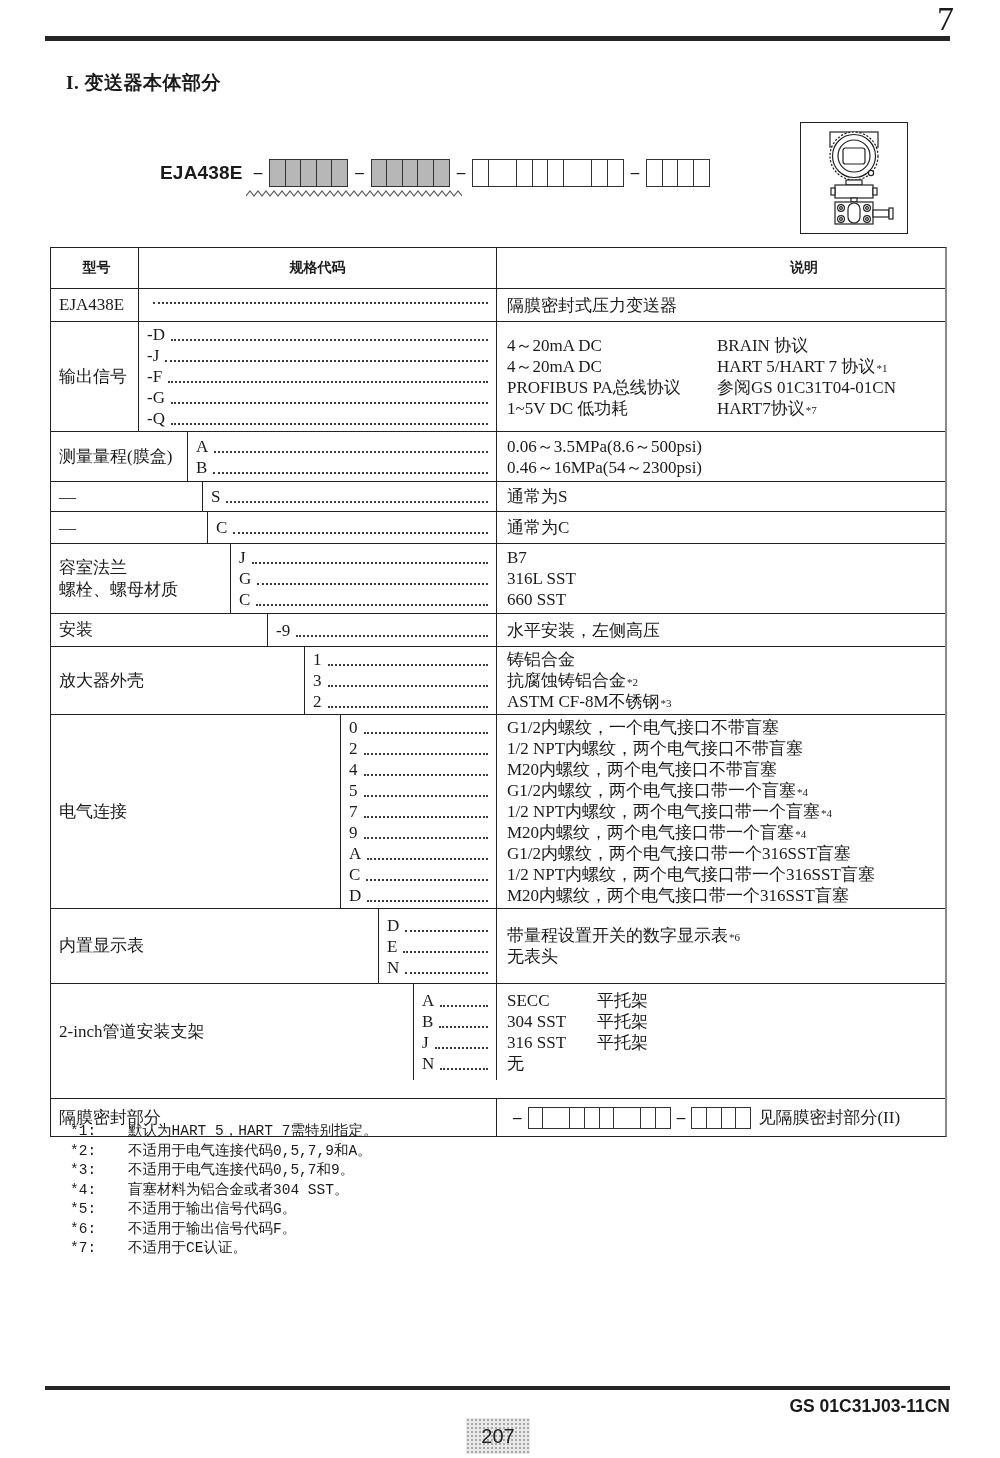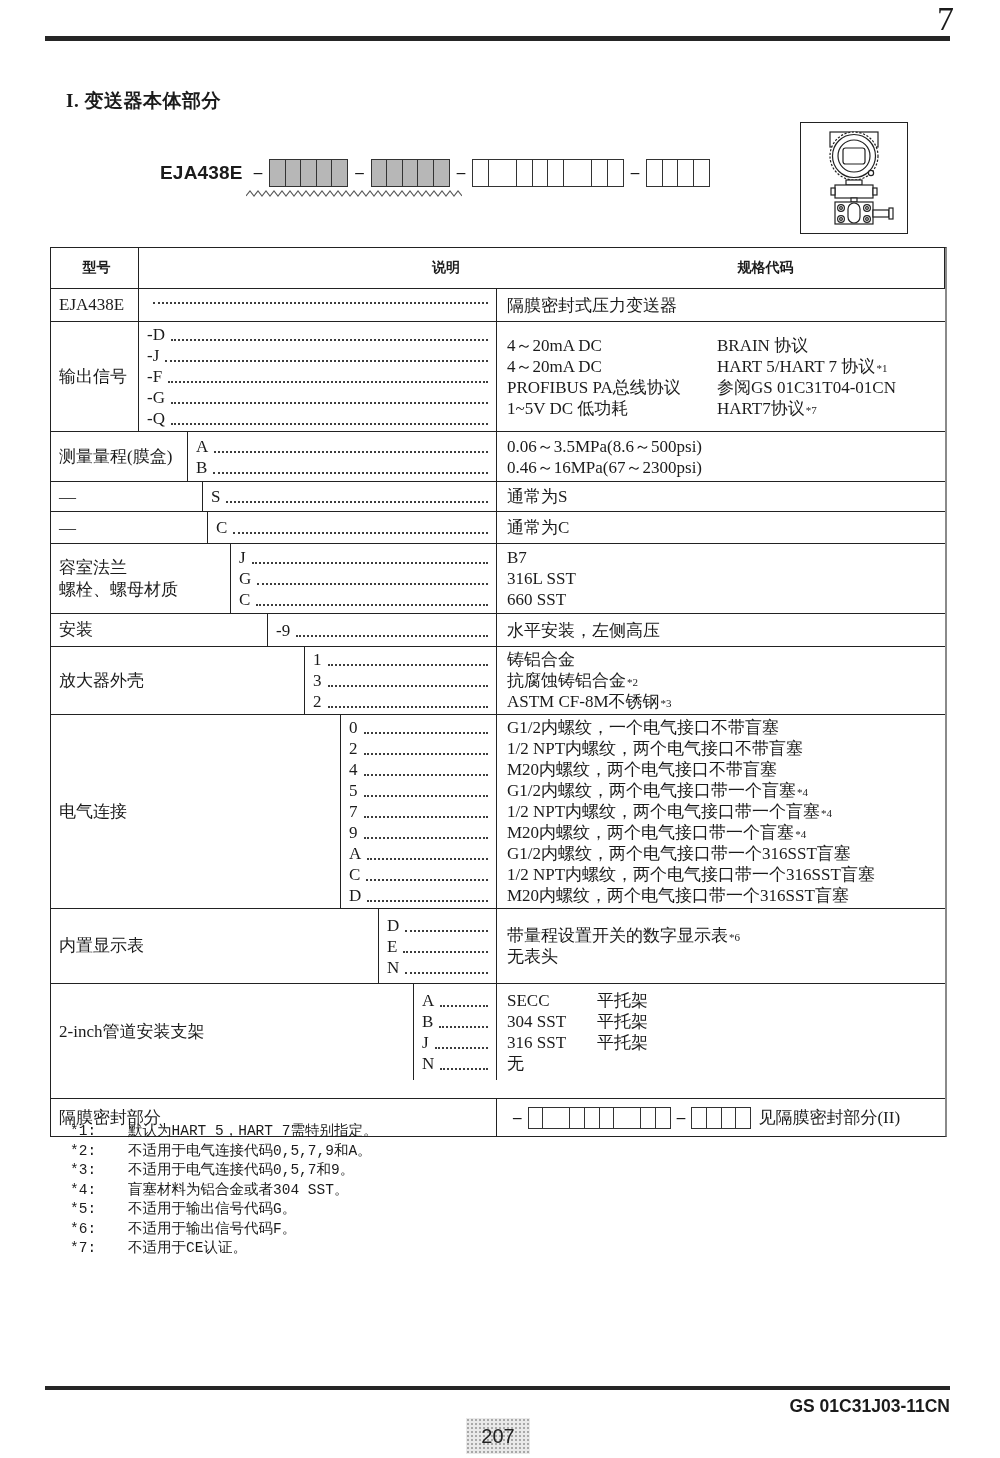--- a/index.html
+++ b/index.html
@@ -3,21 +3,21 @@
 <meta charset="utf-8">
 <style>
   html,body{margin:0;padding:0;background:#fff;}
   .page{
     position:relative;width:1000px;height:1458px;background:#ffffff;overflow:hidden;
     font-family:"Liberation Serif","DejaVu Serif",serif;color:#1b1b1b;
   }
   
   .page-num-top{position:absolute;top:0px;right:46px;font-size:34px;line-height:38px;font-family:"Liberation Serif",serif;}
   .top-rule{position:absolute;left:45px;top:36px;width:905px;height:5px;background:#262626;}
-  .section-title{position:absolute;left:66px;top:70px;font-size:19px;font-weight:bold;letter-spacing:.5px;margin-top:18px;}
+  .section-title{position:absolute;left:66px;top:70px;font-size:19px;font-weight:bold;letter-spacing:.5px;}
   
   .model-line{position:absolute;left:160px;top:158px;display:flex;align-items:center;height:30px;}
   .mc-prefix{font-family:"Liberation Sans","DejaVu Sans",sans-serif;font-weight:bold;font-size:19px;margin-right:4px;letter-spacing:.2px;}
   .mc-dash{font-weight:bold;margin:0 7px;font-size:17px;}
   .box-group{display:flex;padding-left:1.5px;}
   .box-cell{width:15px;height:26px;border:1.5px solid #333;background:#fff;margin-left:-1.5px;box-sizing:content-box;}
   .box-cell.wide{width:28px;}
   .box-group.shaded .box-cell{background:#b7b7b7;}
   .wavy{position:absolute;left:86px;top:31px;}
   
@@ -141,22 +141,22 @@
       <circle class="fl" cx="60" cy="91" r="3.4"></circle>
         <circle class="ln" cx="60" cy="91" r="1.4"></circle>
       <rect class="fl" x="66" y="82" width="16" height="7"></rect>
       <rect class="fl" x="82" y="80" width="4" height="11"></rect>
     </svg>
   </div>
 
   <div class="spec-table">
       <div class="t-row t-header" style="min-height: 40px;">
         <div class="cell c-label" style="width: 88px; white-space: normal;">型号</div>
+        <div class="cell c-code" style="width: 358px; padding: 0px;">规格代码</div>
         <div class="cell c-desc hdr-desc">说明</div>
-        <div class="cell c-code" style="width: 358px; padding: 0px;">规格代码</div>
       </div>
       <div class="t-row" style="min-height: 33px;">
         <div class="cell c-label" style="width: 88px; flex: 0 0 88px;">EJA438E</div>
         <div class="cell c-code" style="width: 358px; flex: 0 0 358px;">
           <div class="code-line">
             <span class="code-txt"></span>
             <span class="dots"></span>
           </div>
         </div>
         <div class="cell c-desc">
@@ -220,21 +220,21 @@
           <div class="code-line">
             <span class="code-txt">B</span>
             <span class="dots"></span>
           </div>
         </div>
         <div class="cell c-desc">
           <div class="desc-line">
             <span>0.06～3.5MPa(8.6～500psi)</span>
           </div>
           <div class="desc-line">
-            <span>0.46～16MPa(67～2300psi)</span>
+            <span>0.46～16MPa(54～2300psi)</span>
           </div>
         </div>
       </div>
       <div class="t-row" style="min-height: 30px;">
         <div class="cell c-label" style="width: 152px; flex: 0 0 152px;">—</div>
         <div class="cell c-code" style="width: 294px; flex: 0 0 294px;">
           <div class="code-line">
             <span class="code-txt">S</span>
             <span class="dots"></span>
           </div>

